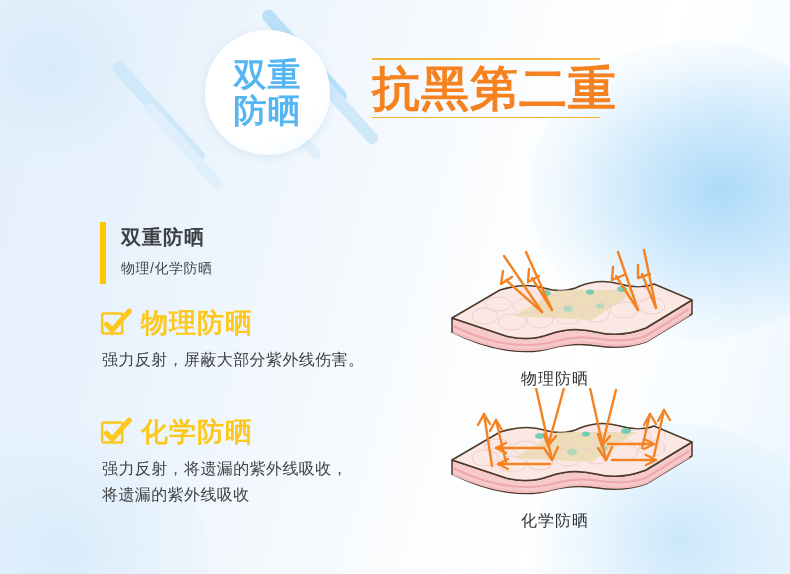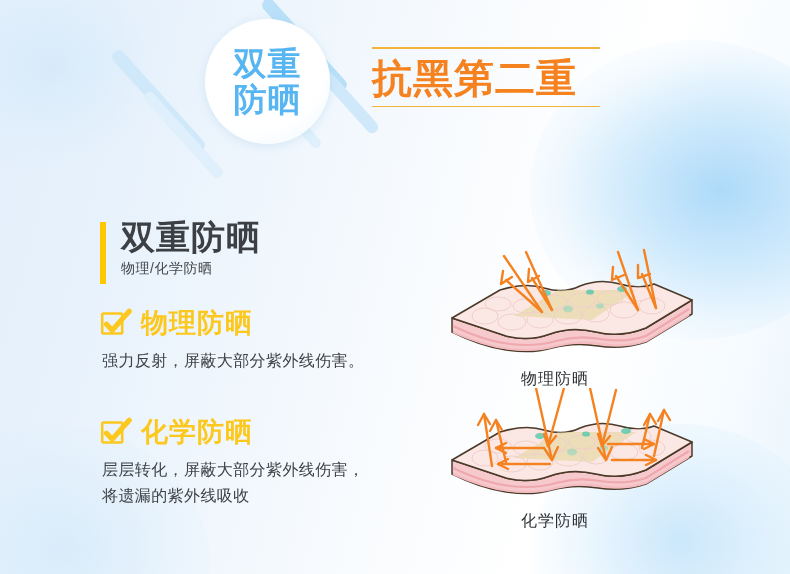--- a/index.html
+++ b/index.html
@@ -74,21 +74,21 @@
     background: radial-gradient(ellipse at 55% 55%,
         rgba(203, 229, 248, 0.5) 0%,
         rgba(225, 240, 252, 0.22) 50%,
         rgba(255, 255, 255, 0) 78%);
   }
 
   
   #header {
     position: absolute;
     left: 0;
-    top: 1px;
+    top: 12px;
     width: 790px;
     height: 160px;
   }
 
   .stripe {
     position: absolute;
     border-radius: 7px;
     background: #b9e0f8;
     transform: rotate(-42deg);
     transform-origin: center;
@@ -134,21 +134,21 @@
     top: 46px;
     width: 228px;
     z-index: 2;
   }
   .rule {
     width: 100%;
     height: 1.6px;
     background: #f4b33a;
   }
   #headline {
-    font-size: 40px;
+    font-size: 48px;
     line-height: 52px;
     font-weight: bold;
     color: #f5821f;
     letter-spacing: 1px;
     white-space: nowrap;
     padding: 3px 0 2px 0;
   }
 
   
   #left-col {
@@ -166,21 +166,21 @@
   }
   .title-bar {
     position: absolute;
     left: 0;
     top: 4px;
     width: 6px;
     height: 62px;
     background: #fdc800;
   }
   .title-main {
-    font-size: 34px;
+    font-size: 20px;
     line-height: 38px;
     font-weight: bold;
     color: #3c4044;
     letter-spacing: 1px;
   }
   .title-sub {
     font-size: 14px;
     line-height: 25px;
     color: #44484c;
     letter-spacing: 0.5px;
@@ -206,21 +206,21 @@
     color: #fdc81e;
     letter-spacing: 1px;
   }
   .feature-desc {
     font-size: 16px;
     line-height: 26px;
     color: #3f4347;
     letter-spacing: 0.4px;
     padding-left: 2px;
   }
-  .feature-desc span { display: block; }
+  .feature-desc span { display: block; font-family: Liberation Mono, monospace; }
   .gap-2 { height: 30px; }
 
   
   .illus {
     position: absolute;
     z-index: 2;
     width: 300px;
     text-align: center;
   }
   #illus-physical { left: 440px; top: 246px; }
@@ -290,21 +290,21 @@
 
     <div class="feature">
       <div class="feature-head">
         <svg class="check-icon" viewBox="0 0 32 30">
           <rect x="2.2" y="5.5" width="20" height="20" rx="1.2" ry="1.2" fill="none" stroke="#fdc81e" stroke-width="2.6"></rect>
           <path d="M6.5 16.2 L12.2 22.2 L29.2 3.2" fill="none" stroke="#fdc81e" stroke-width="5.2" stroke-linecap="round" stroke-linejoin="round"></path>
         </svg>
         <div class="feature-title">化学防晒</div>
       </div>
       <div class="feature-desc">
-        <span>层层转化，屏蔽大部分紫外线伤害，</span>
+        <span>强力反射，将遗漏的紫外线吸收，</span>
         <span>将遗漏的紫外线吸收</span>
       </div>
     </div>
   </div>
 
   <div class="illus" id="illus-physical">
     <svg width="270" height="120" viewBox="0 0 270 120">
       <defs>
         <clipPath id="clipTop1">
           <path d="M12 72 L60 44 Q86 36 104 42 Q124 48 140 40 Q160 32 180 38 Q200 44 214 38 L252 54

